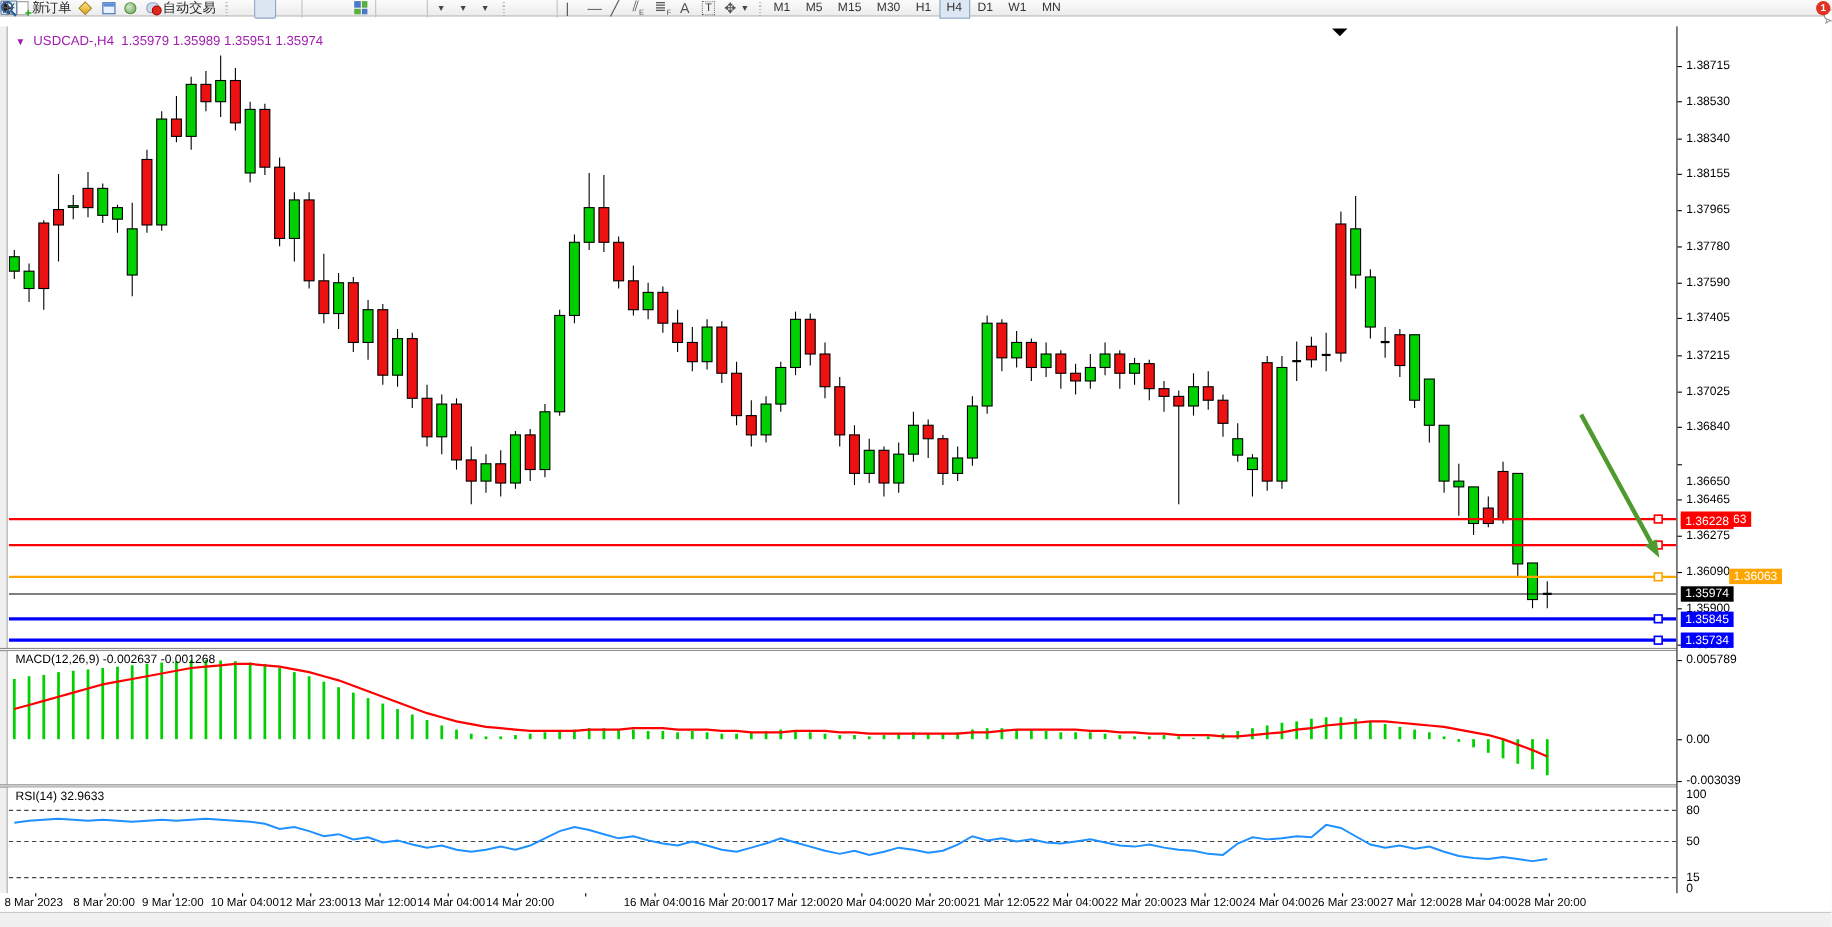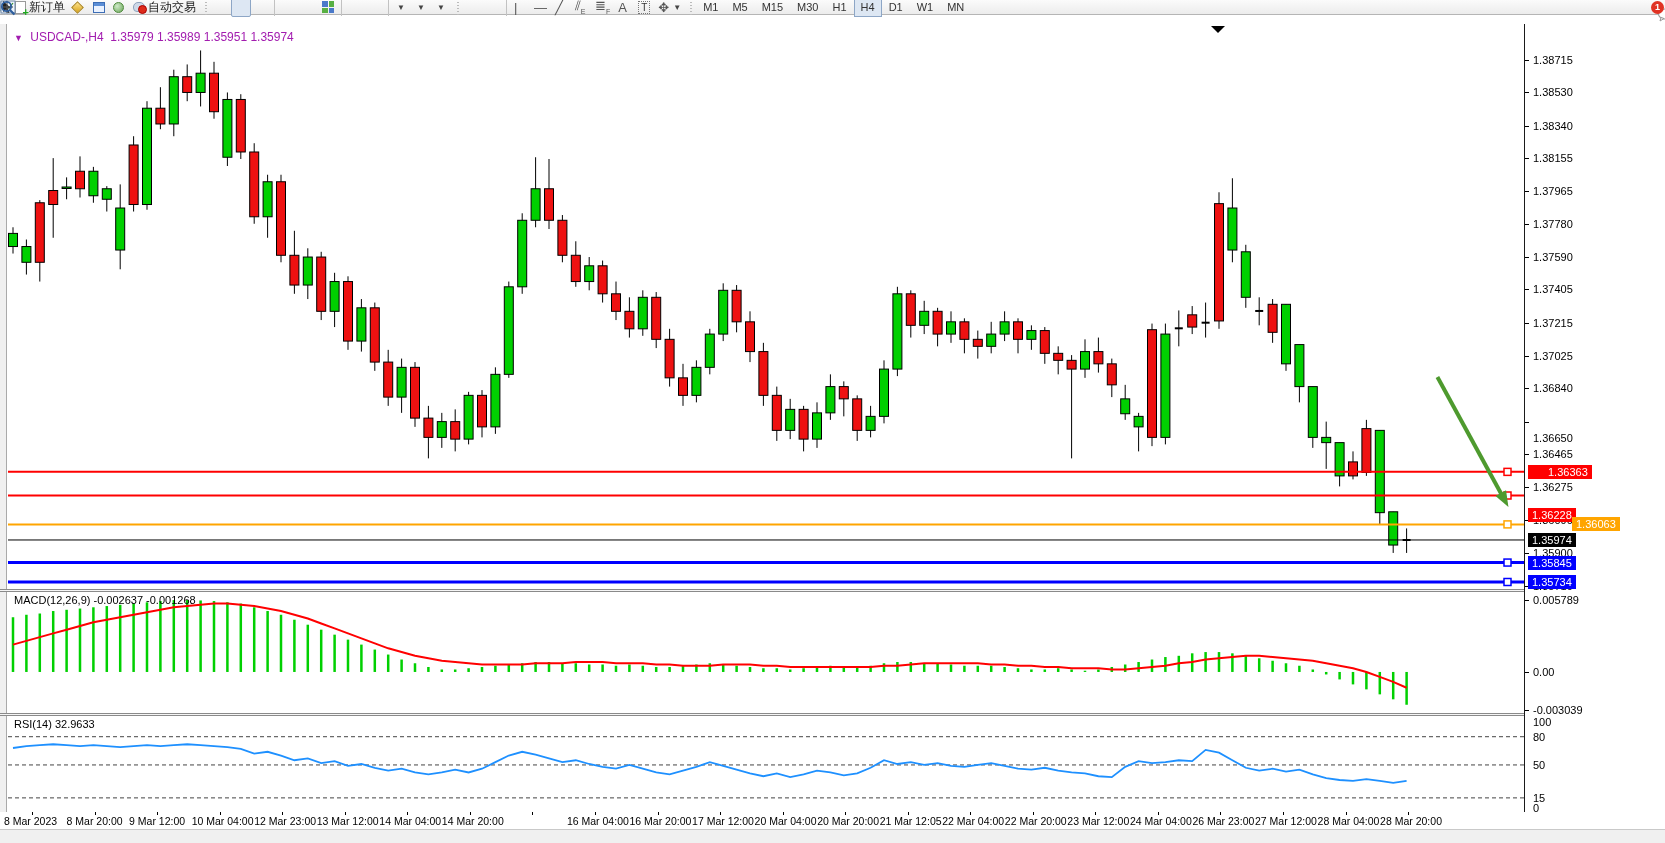--- a/index.html
+++ b/index.html
@@ -663,21 +663,21 @@
         <span class="tick-label" style="top: 641.962px;">0.00</span>
         <span class="tick-mark" style="top: 647.962px;"></span>
         <span class="tick-label" style="top: 679.754px;">-0.003039</span>
         <span class="tick-mark" style="top: 685.754px;"></span>
         <span class="tick-label" style="top: 692px;">100</span>
         <span class="tick-label" style="top: 706.706px;">80</span>
         <span class="tick-label" style="top: 734.941px;">50</span>
         <span class="tick-label" style="top: 767.882px;">15</span>
         <span class="tick-label" style="top: 778px;">0</span>
         <span class="chip" style="top: 440.868px; background: rgb(255, 0, 0); padding-left: 20px;">1.36363</span>
-        <span class="chip" style="top: 484px; background: rgb(255, 0, 0);">1.36228</span>
+        <span class="chip" style="top: 443px; background: rgb(255, 0, 0);">1.36228</span>
         <span class="chip" style="top: 493.394px; background: rgb(255, 165, 0); margin-left: 44px;">1.36063</span>
         <span class="chip" style="top: 508.976px; background: rgb(0, 0, 0);">1.35974</span>
         <span class="chip" style="top: 531.562px; background: rgb(0, 0, 255);">1.35845</span>
         <span class="chip" style="top: 550.997px; background: rgb(0, 0, 255);">1.35734</span>
       </div>
     <div id="time-axis">
         <span class="time-label" style="left: 4px;">8 Mar 2023</span>
         <span class="time-tick" style="left: 32px;"></span>
         <span class="time-label" style="left: 66.55px;">8 Mar 20:00</span>
         <span class="time-tick" style="left: 94.55px;"></span>

